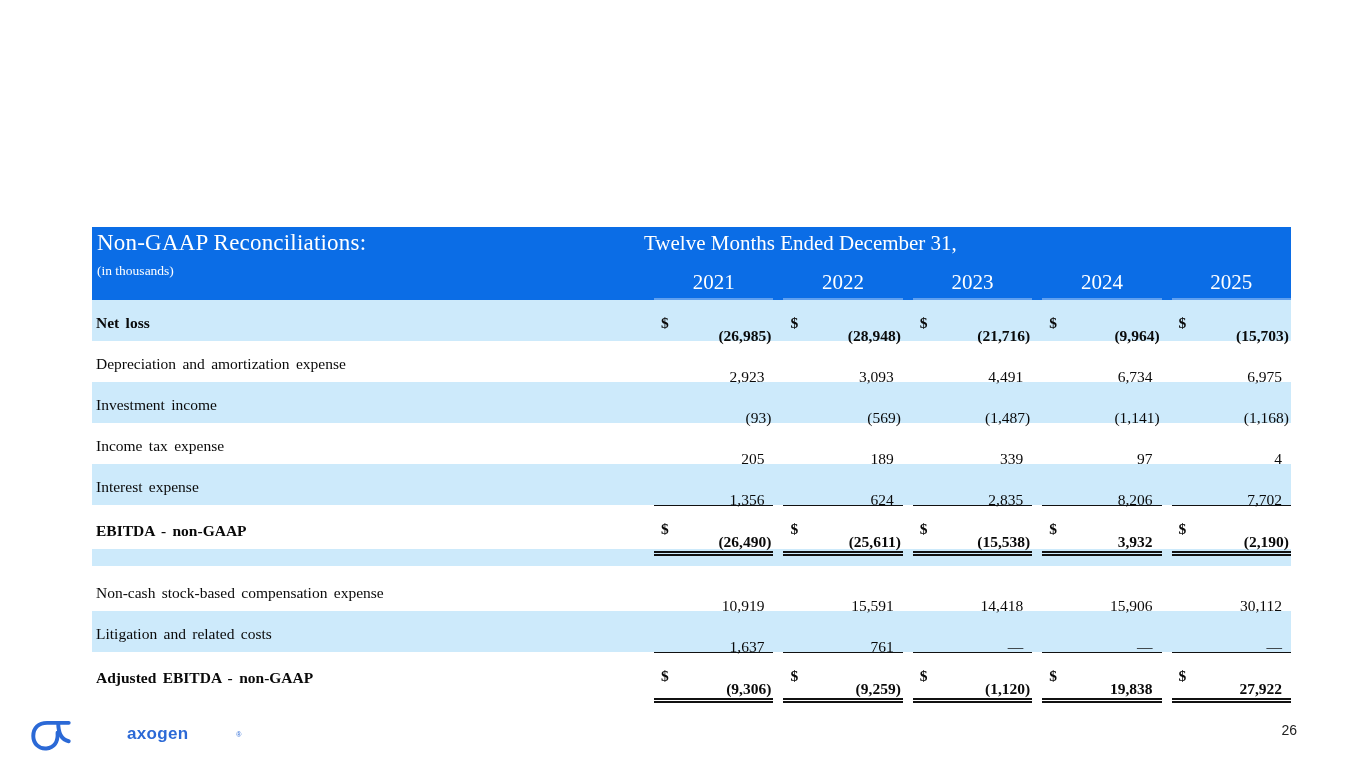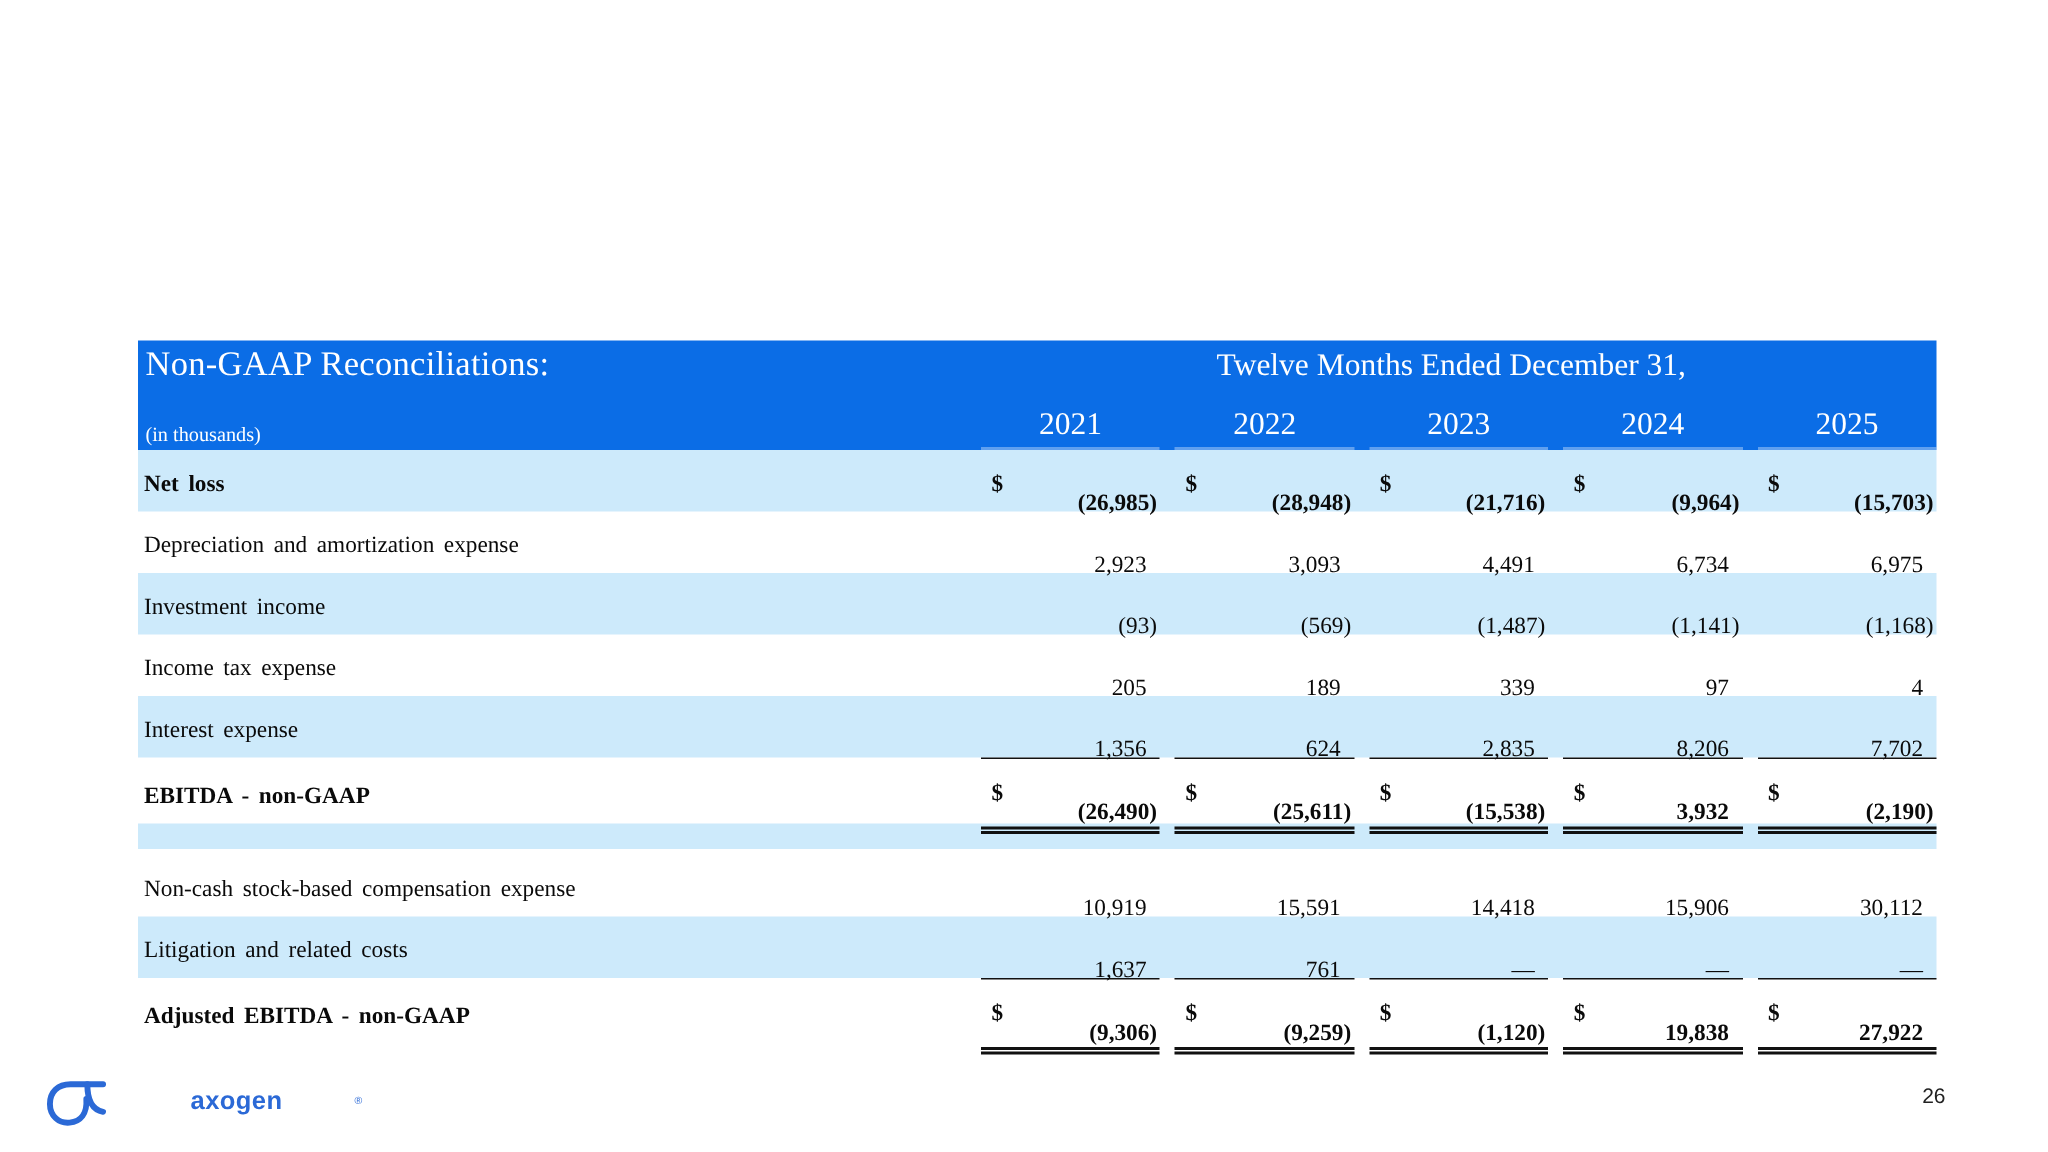--- a/index.html
+++ b/index.html
@@ -33,28 +33,28 @@
     background: var(--header-blue);
     color: #ffffff;
   }
   .thead .title {
     position: absolute; left: 5px; top: 3px;
     font-size: 23px; letter-spacing: 0.2px;
     white-space: nowrap;
     text-align: center;
   }
   .thead .subtitle {
-    position: absolute; left: 5px; bottom: 2px;
+    position: absolute; left: 5px; bottom: 21px;
     font-size: 13.5px;
     white-space: nowrap;
     margin-top: 24px;
   }
   .thead .period {
     position: absolute; left: 552px; right: 0; top: 4px;
-    text-align: center;
+    text-align: left;
     font-size: 21px;
     white-space: nowrap;
   }
   .years {
     position: absolute; left: 0; right: 0; bottom: 0;
     display: grid;
     grid-template-columns: 552px repeat(5, 1fr);
     column-gap: 10px;
   }
   .year {

